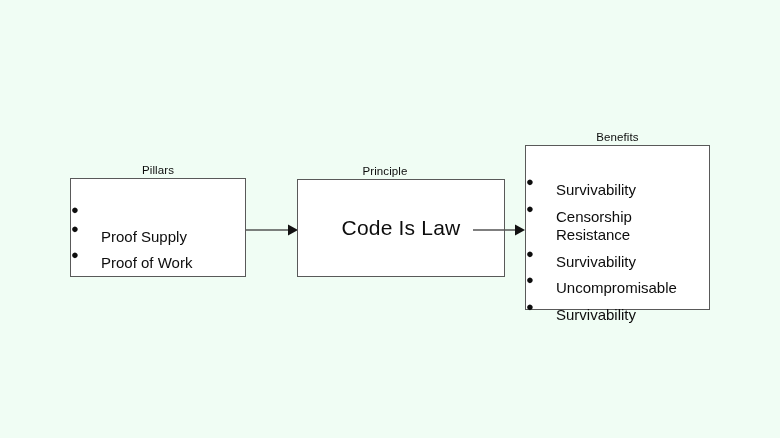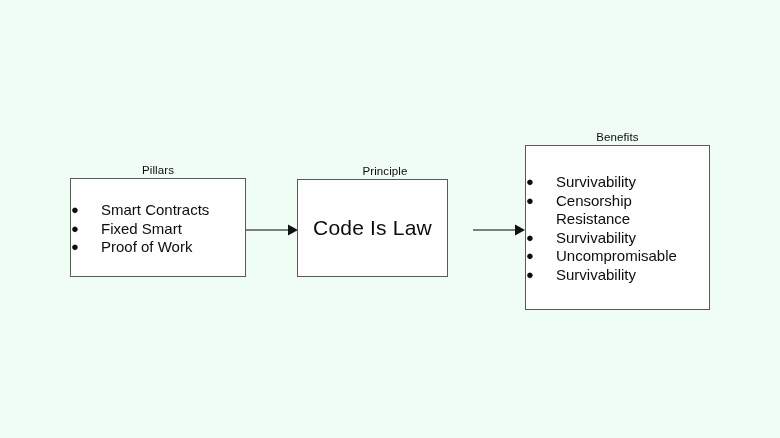--- a/index.html
+++ b/index.html
@@ -60,20 +60,21 @@
   .bullet-dot {
     flex: 0 0 auto;
     width: 30px;
     text-align: left;
     font-size: 13px;
     line-height: 18.5px;
     color: #0d0d0d;
   }
   .bullet-text {
     flex: 1 1 auto;
+    margin-top: 8px;
   }
 
   
   .center-text {
     position: absolute;
     left: 0;
     right: 0;
     top: 50%;
     transform: translateY(-50%);
     text-align: center;
@@ -95,43 +96,42 @@
 <div id="canvas">
 
   <div class="node-label" style="left:70px; top:164px; width:176px;">
     <span>Pillars</span>
   </div>
 
   <div class="node" style="left:70px; top:178px; width:176px; height:99px;">
     <ul class="bullet-list" style="top:22px;">
       <li class="bullet-item">
         <span class="bullet-dot">●</span>
-        <span class="bullet-text">Smart Contracts</span>
       </li>
       <li class="bullet-item">
         <span class="bullet-dot">●</span>
-        <span class="bullet-text">Fixed Smart</span>
+        <span class="bullet-text">Proof Supply</span>
       </li>
       <li class="bullet-item">
         <span class="bullet-dot">●</span>
         <span class="bullet-text">Proof of Work</span>
       </li>
     </ul>
   </div>
 
   <svg class="connector" style="left:246px; top:220px;" width="52" height="20" viewBox="0 0 52 20">
     <line x1="0" y1="10" x2="44" y2="10" stroke="#555555" stroke-width="1.6"></line>
     <polygon points="42,4.5 52,10 42,15.5" fill="#111111"></polygon>
   </svg>
 
   <div class="node-label" style="left:297px; top:165px; width:176px;">
     <span>Principle</span>
   </div>
 
-  <div class="node" style="left:297px; top:179px; width:151px; height:98px;">
+  <div class="node" style="left:297px; top:179px; width:208px; height:98px;">
     <div class="center-text">Code Is Law</div>
   </div>
 
   <svg class="connector" style="left:473px; top:220px;" width="52" height="20" viewBox="0 0 52 20">
     <line x1="0" y1="10" x2="44" y2="10" stroke="#555555" stroke-width="1.6"></line>
     <polygon points="42,4.5 52,10 42,15.5" fill="#111111"></polygon>
   </svg>
 
   <div class="node-label" style="left:525px; top:131px; width:185px;">
     <span>Benefits</span>

